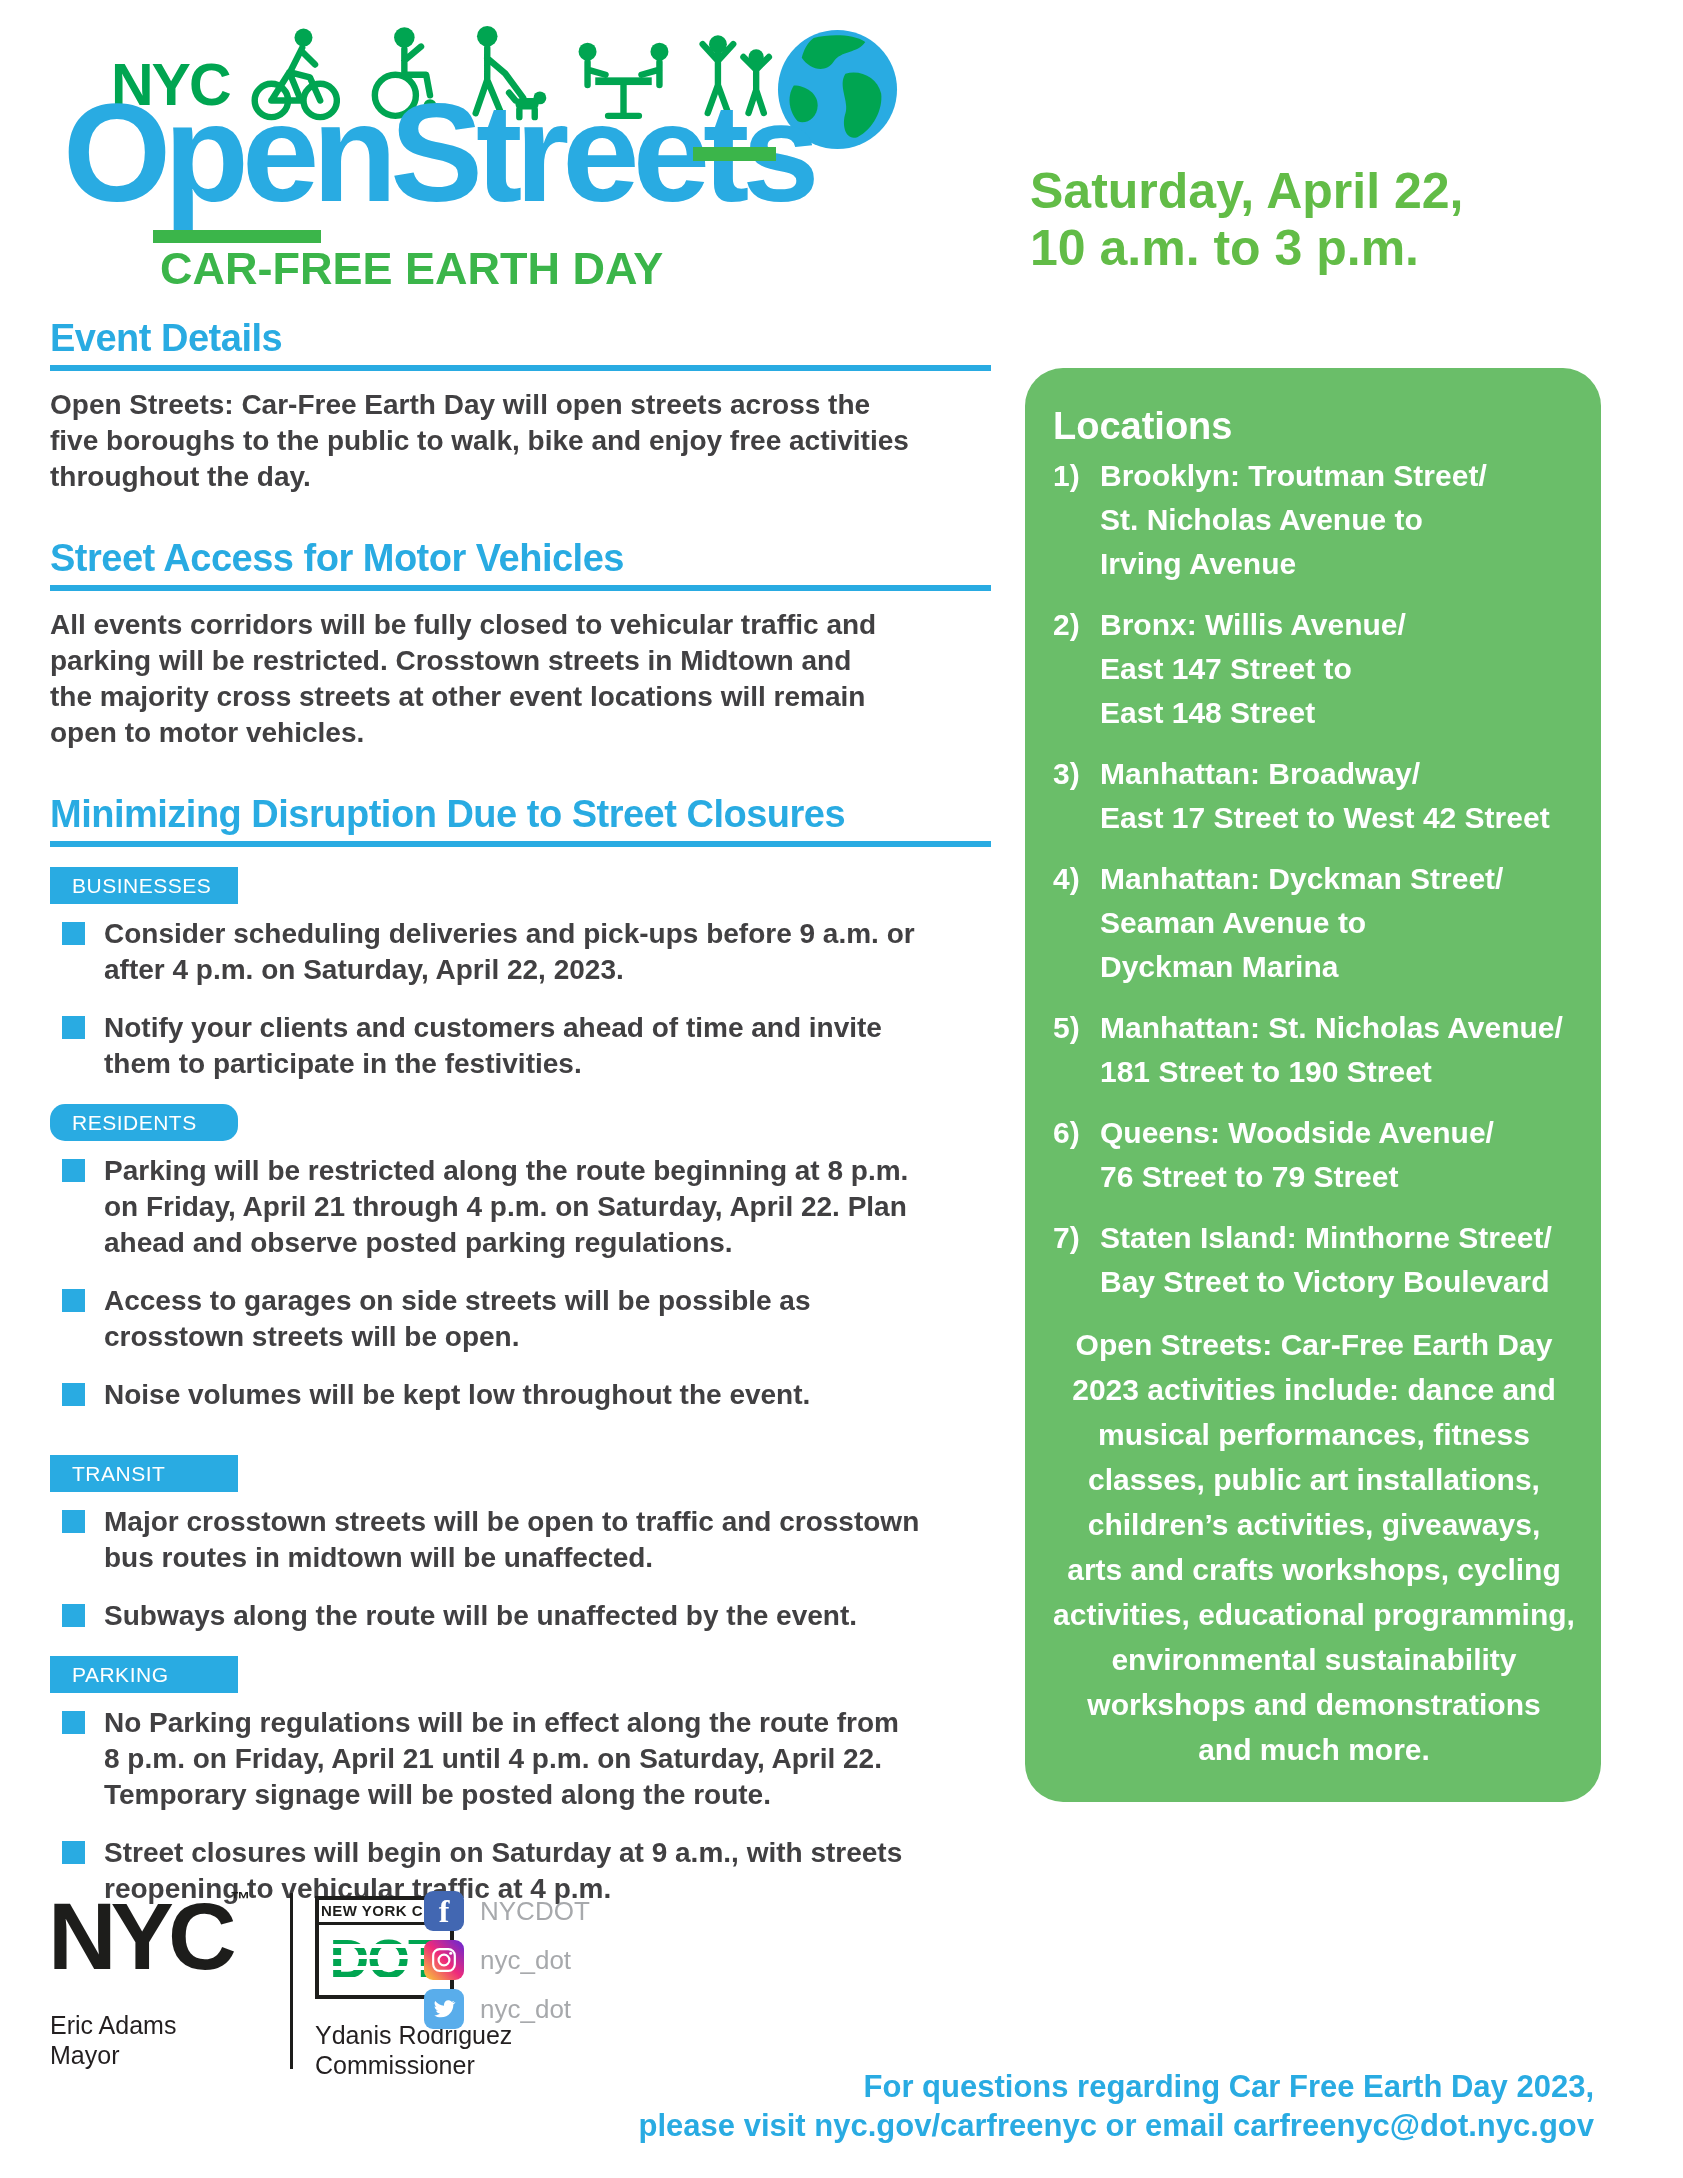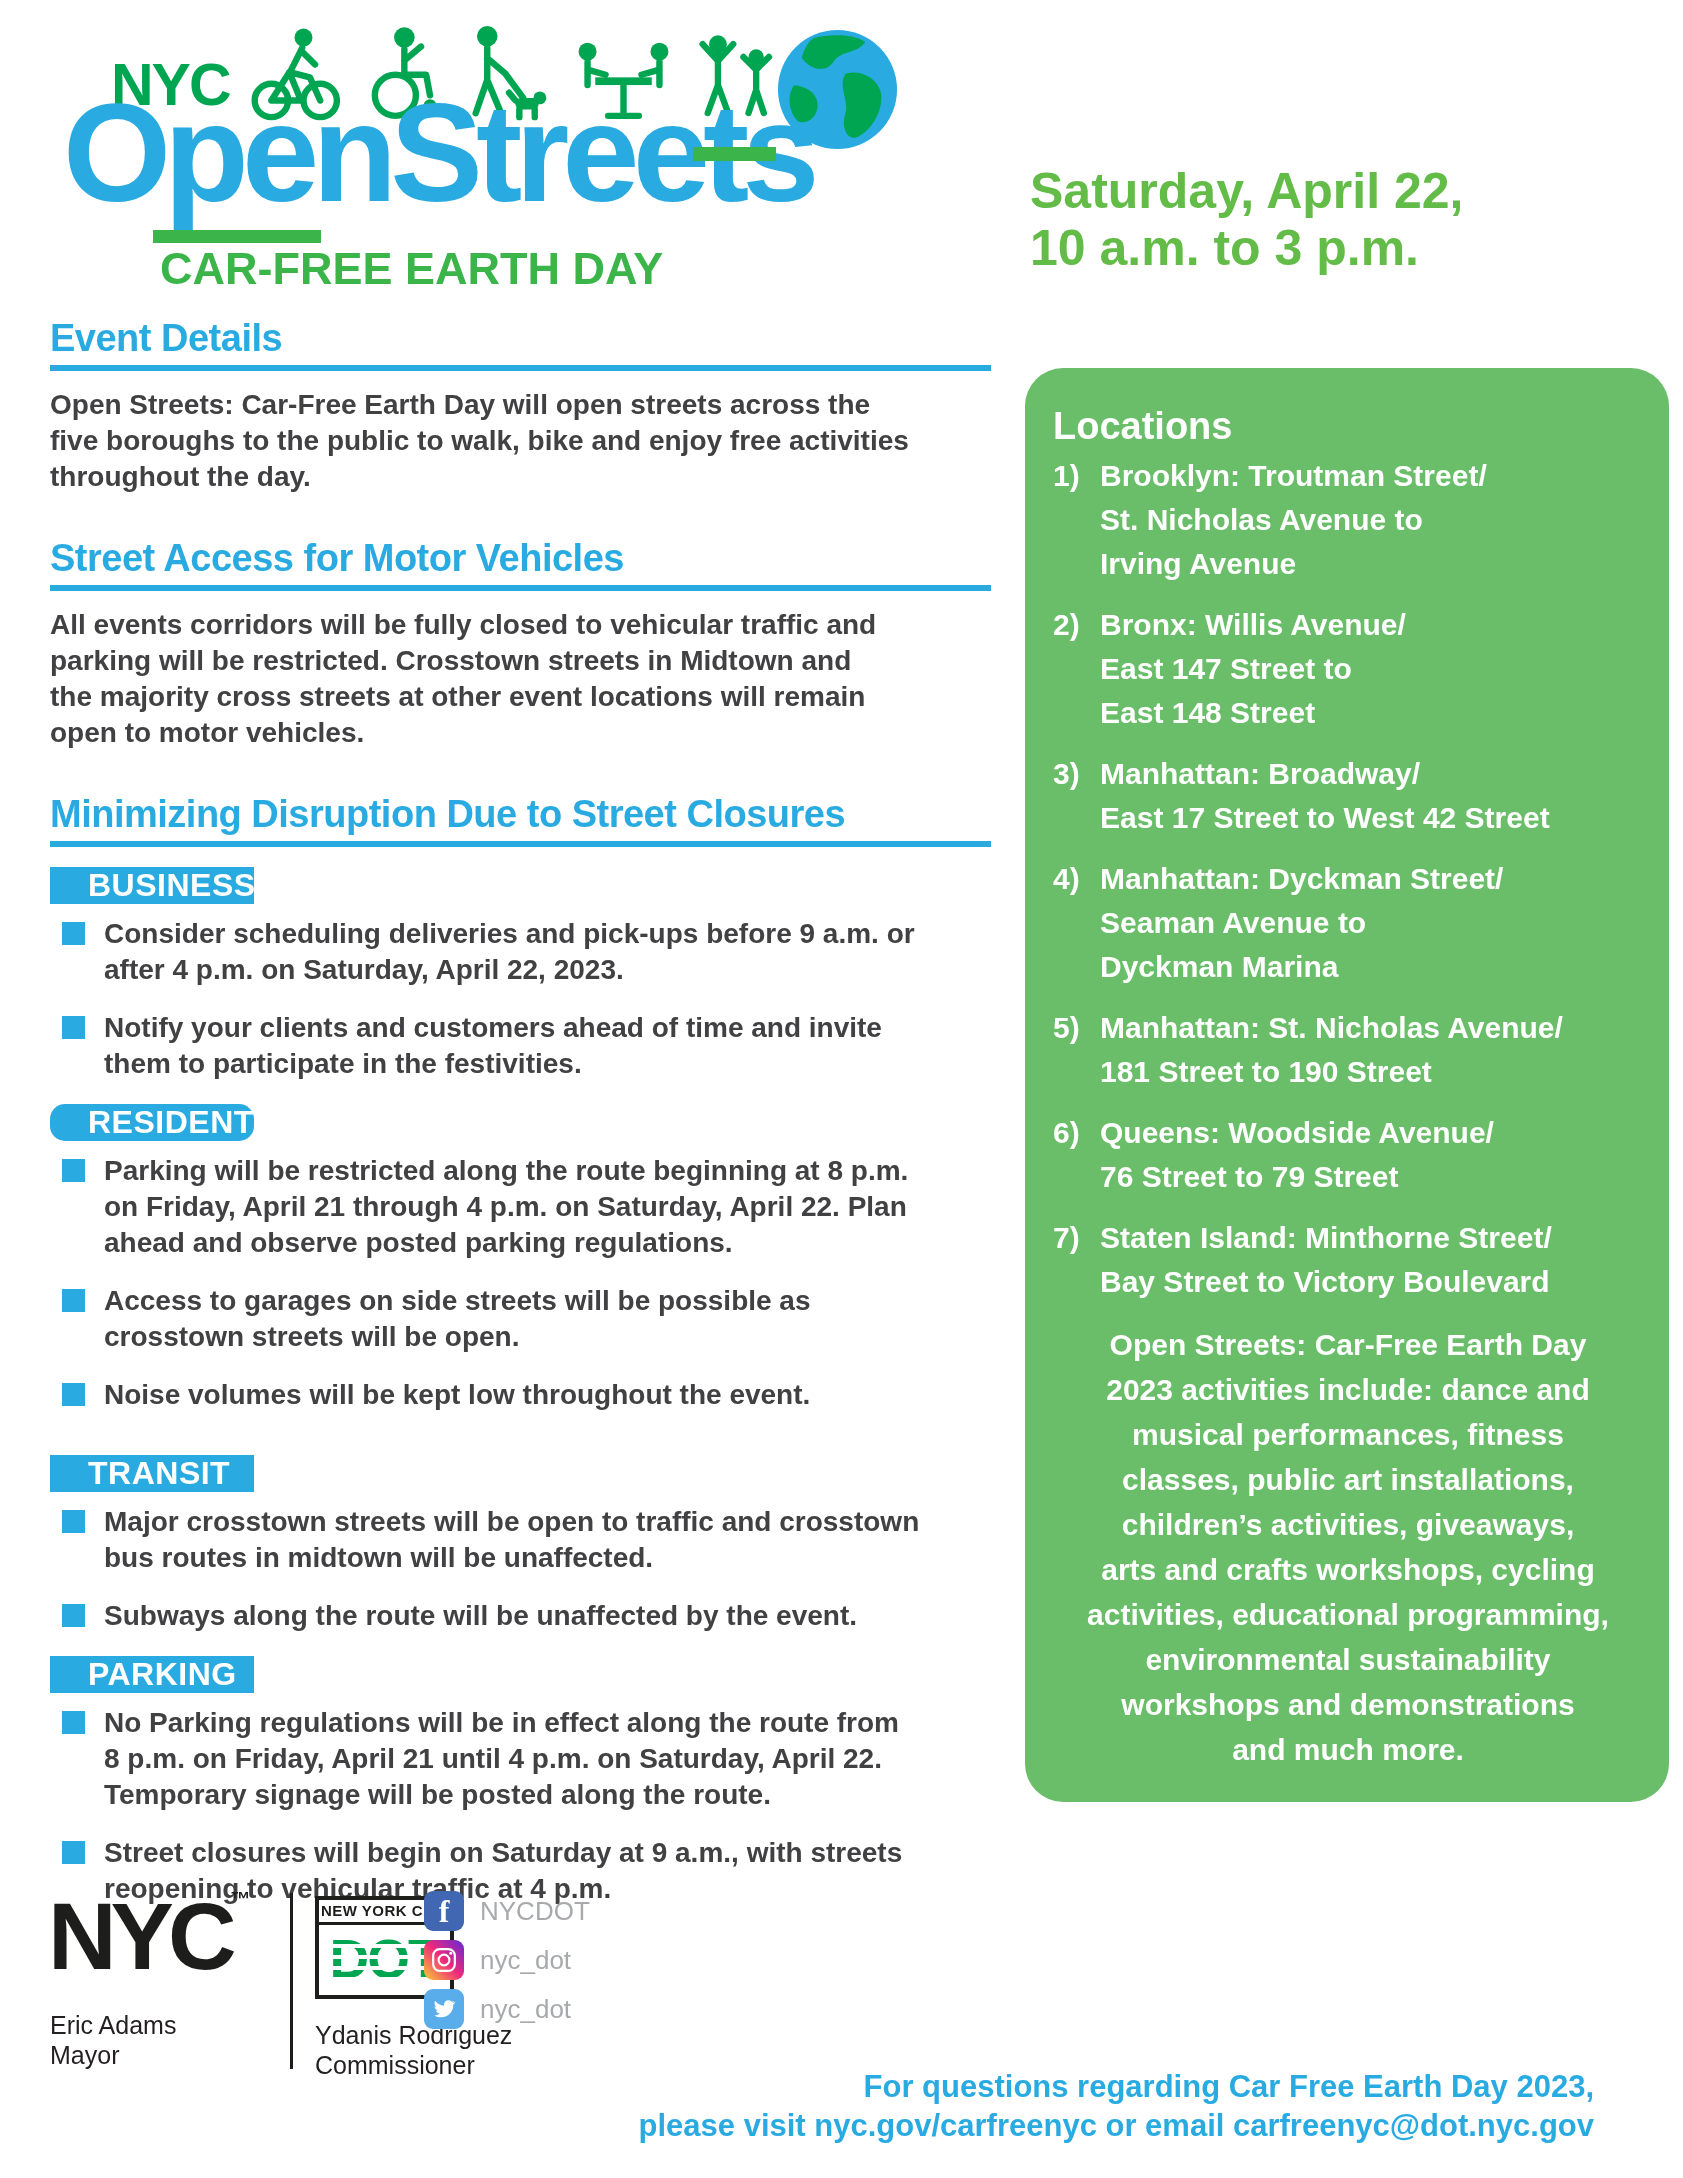--- a/index.html
+++ b/index.html
@@ -23,33 +23,33 @@
 
   .date-block{left:1030px;top:163px;font-size:50px;line-height:57px;font-weight:800;color:#62BC47;white-space:pre-line;}
 
   
   .left-col{left:50px;top:315px;width:941px;}
   .sect{margin:0 0 40px 0;}
   .sect h2{margin:0;font-size:38px;line-height:46px;font-weight:800;color:#29ABE2;letter-spacing:-0.5px;}
   .rule{height:6px;background:#29ABE2;margin-top:4px;}
   .body-text{margin:16px 0 0 0;font-size:28px;line-height:36px;font-weight:700;color:#414042;white-space:pre-line;}
 
-  .badge{display:block;width:166px;background:#29ABE2;color:#ffffff;font-size:32px;font-weight:700;
-         line-height:37px;padding-left:38px;letter-spacing:0.5px;}
+  .badge{display:block;width:166px;background:#29ABE2;color:#ffffff;font-size:21px;font-weight:400;
+         line-height:37px;padding-left:22px;letter-spacing:0.5px;}
   .badge.m1{margin-top:20px;}
   .badge.m2{margin-top:18px;border-radius:15px;}
   .badge.m3{margin-top:42px;}
   .badge.m4{margin-top:13px;}
   ul.bullets{list-style:none;margin:12px 0 0 0;padding:0;}
   ul.bullets li{position:relative;padding-left:54px;margin-bottom:22px;
                 font-size:28px;line-height:36px;font-weight:700;color:#414042;white-space:pre-line;}
   ul.bullets li .sq{position:absolute;left:12px;top:6px;width:23px;height:23px;background:#29ABE2;}
 
   
-  .loc-box{left:1025px;top:368px;width:644px;box-sizing:border-box;background:#6ABE69;border-radius:38px;
+  .loc-box{left:1025px;top:368px;width:576px;box-sizing:border-box;background:#6ABE69;border-radius:38px;
            padding:36px 26px 30px 28px;color:#ffffff;}
   .loc-box h3{margin:0 0 6px 0;font-size:38px;line-height:44px;font-weight:800;color:#ffffff;}
   .loc-item{position:relative;padding-left:47px;margin-bottom:17px;font-size:30px;line-height:44px;
             font-weight:700;white-space:pre-line;}
   .loc-item .num{position:absolute;left:0;top:0;}
   .loc-activities{margin-top:18px;font-size:30px;line-height:45px;font-weight:700;white-space:pre-line;text-align:center;}
 
   
   .nyc-wordmark{left:48px;top:1889px;font-size:95px;font-weight:900;color:#1D1D1B;letter-spacing:-6px;line-height:1;}
   .nyc-tm{font-size:20px;font-weight:700;vertical-align:top;letter-spacing:0;}

